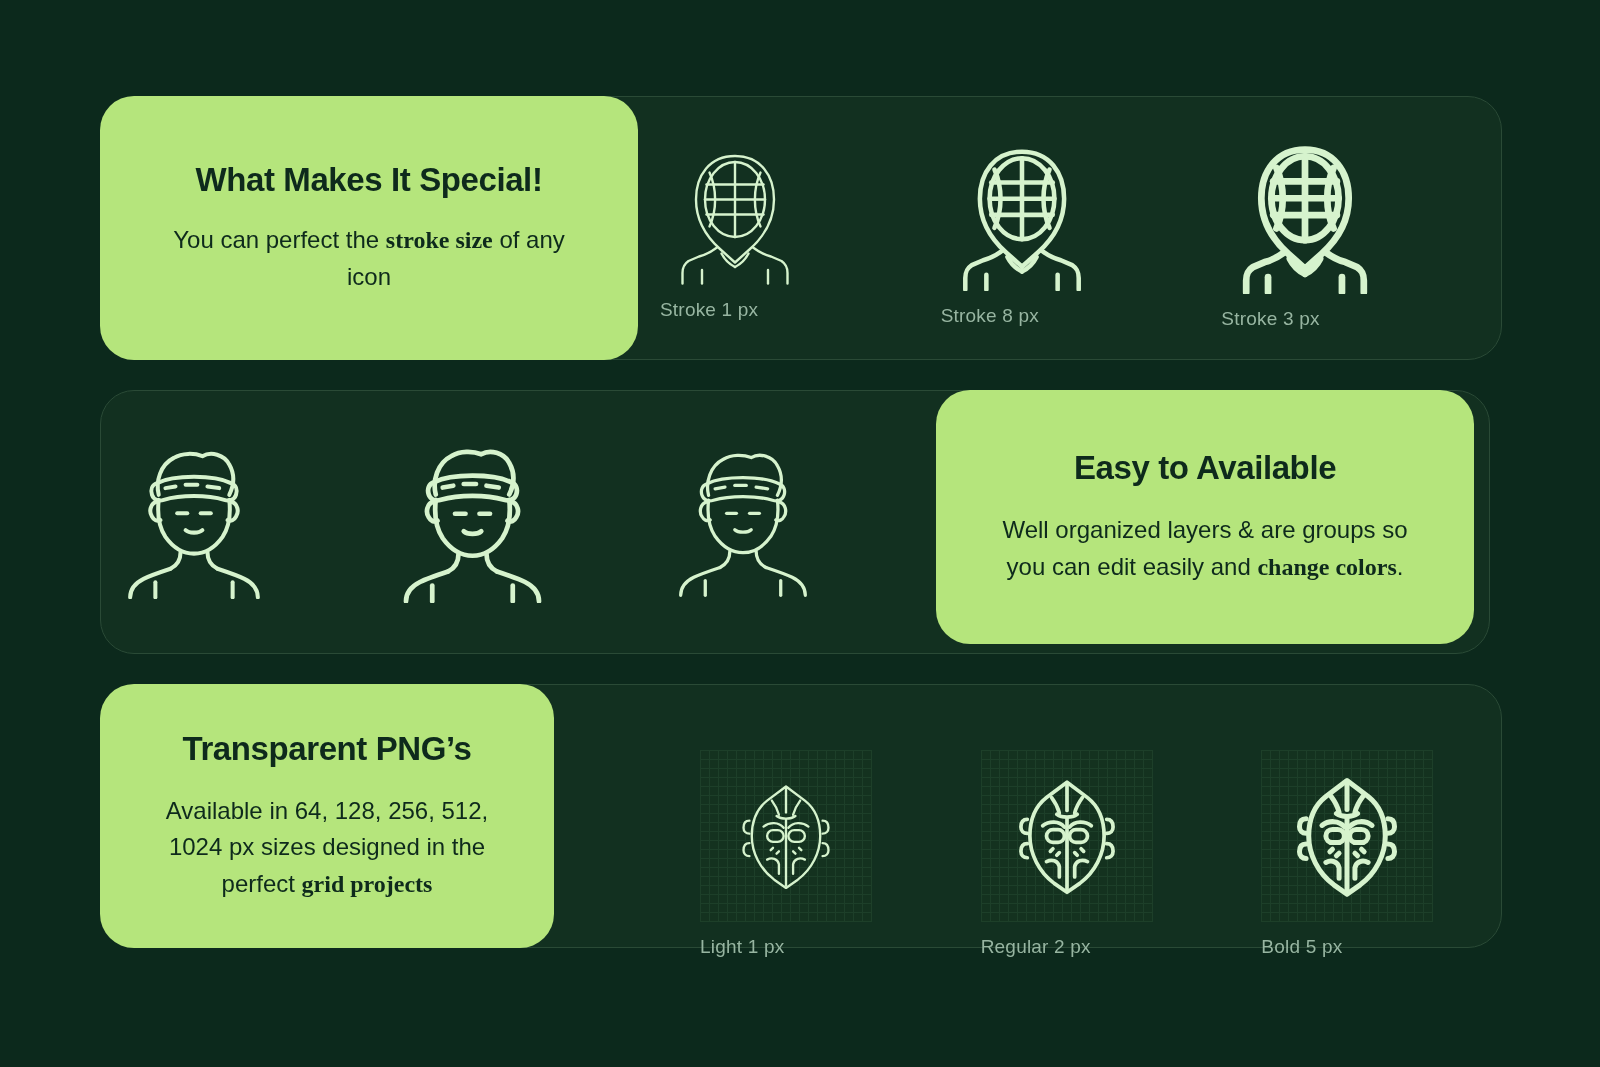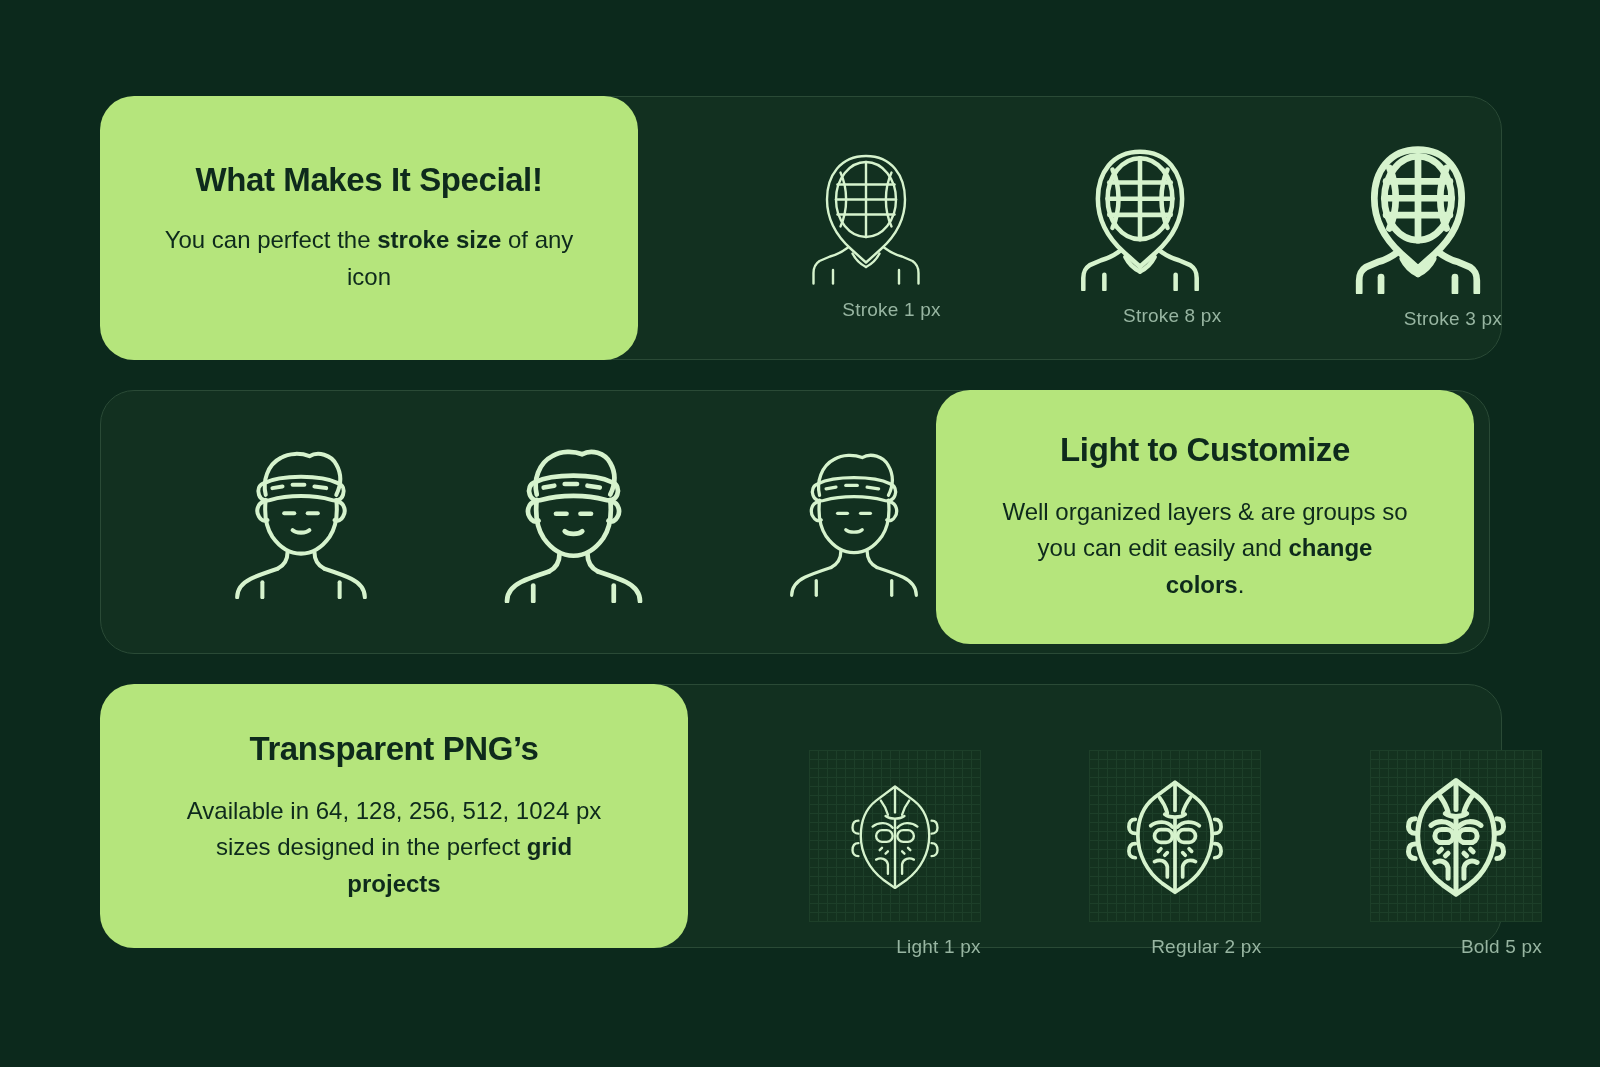--- a/index.html
+++ b/index.html
@@ -38,55 +38,55 @@
     flex-direction: column;
     align-items: center;
     justify-content: center;
     text-align: center;
     color: #0e2a1c;
     padding: 0 36px;
     gap: 9px;
   }
   #card-special  { left: 100px;  top: 96px;  width: 538px; height: 264px; }
   #card-customize{ left: 936px;  top: 390px; width: 538px; height: 254px; }
-  #card-png      { left: 100px;  top: 684px; width: 588px; height: 264px; }
+  #card-png      { left: 100px;  top: 684px; width: 454px; height: 264px; }
 
   .card-title {
     font-size: 33px;
     font-weight: 700;
     letter-spacing: -0.4px;
     margin-bottom: 14px;
     white-space: nowrap;
   }
   #card-customize .card-title { margin-bottom: 16px; }
   #card-png .card-title { margin-bottom: 16px; }
 
   .card-body {
     font-size: 24px;
     line-height: 1.52;
     font-weight: 400;
     max-width: 420px;
   }
-  .card-body b { font-weight: 700; }
+  .card-body b { font-weight: 700; font-family: Liberation Serif, serif; }
 
   
   .icon-row {
     position: absolute;
     display: flex;
     align-items: center;
   }
   #icons-fencing { left: 660px; top: 96px;  width: 842px; height: 264px; }
   #icons-bandana { left: 110px; top: 390px; width: 826px; height: 264px; }
   #icons-tribal  { left: 700px; top: 684px; width: 842px; height: 339px; }
 
   .icon-cell {
     flex: 1;
     display: flex;
     flex-direction: column;
-    align-items: flex-end;
+    align-items: flex-start;
     justify-content: center;
     height: 100%;
   }
 
   .icon-art {
     display: block;
   }
 
   .icon-caption {
     margin-top: 14px;
@@ -276,21 +276,21 @@
           <path d="M27 90 L27 99"></path>
           <path d="M73 90 L73 99"></path>
         </g>
       </svg>
       <div class="icon-caption"></div>
     </div>
 
   </div>
 
   <div class="card" id="card-customize">
-    <div class="card-title">Light to Customize</div>
+    <div class="card-title">Easy to Available</div>
     <div class="card-body">
       <span>Well organized layers &amp; are groups so you can edit easily and </span><b>change colors</b><span>.</span>
     </div>
   </div>
 
   <div class="panel" id="panel-3"></div>
 
   <div class="icon-row" id="icons-tribal">
 
     <div class="icon-cell">

